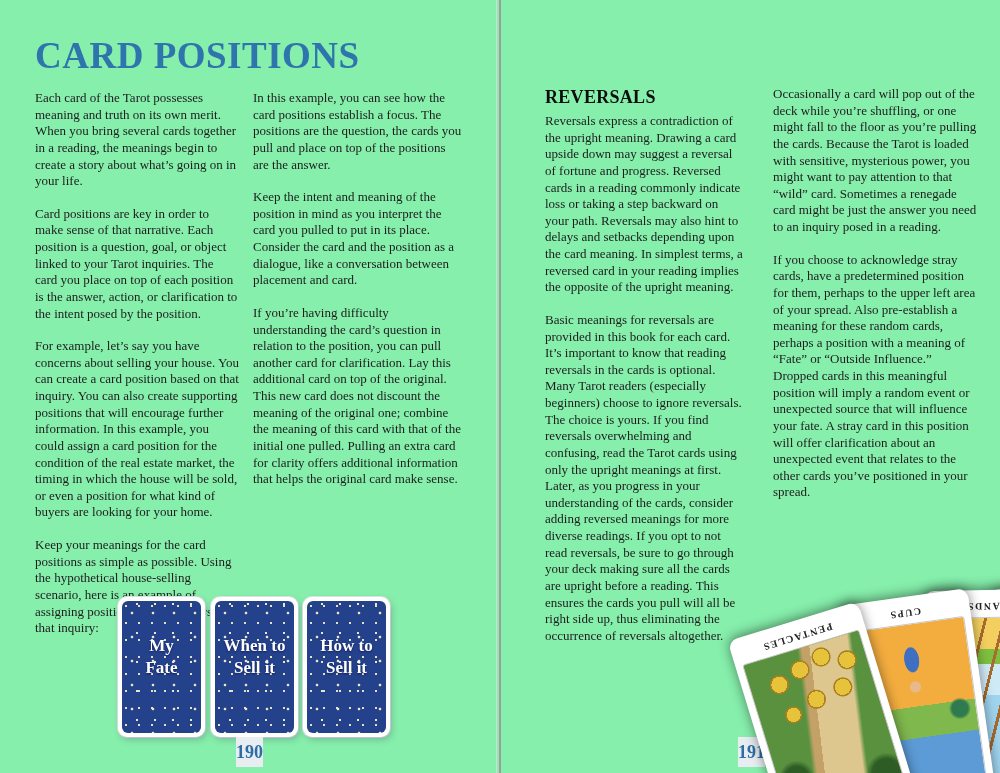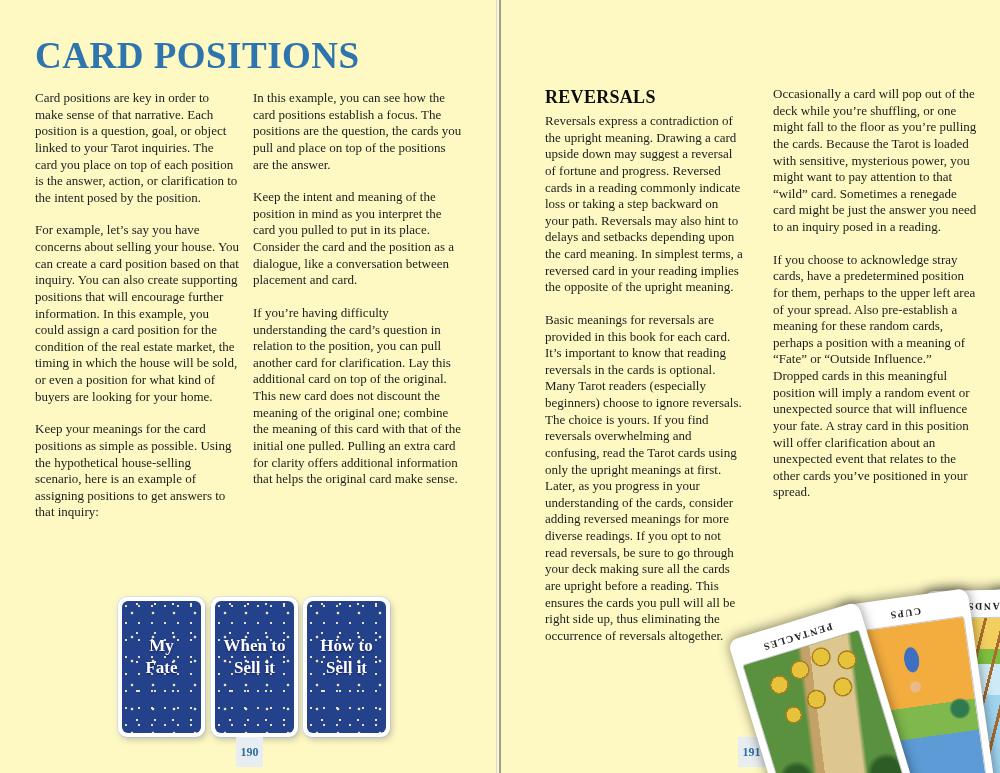--- a/index.html
+++ b/index.html
@@ -1,16 +1,16 @@
 <!DOCTYPE html>
 <html><head>
 <meta charset="utf-8">
 <style>
   html,body{margin:0;padding:0;background:#ffffff;}
-  #book{position:relative;width:1000px;height:773px;background:#fef9c3;overflow:hidden;
+  #book{position:relative;width:1000px;height:773px;background:#86efac;overflow:hidden;
         font-family:"Liberation Serif",serif;color:#1c1c1c;}
   
   .spine-light{position:absolute;left:496px;top:0;width:1px;height:773px;background:#d9d9d9;}
   .spine{position:absolute;left:499px;top:0;width:2px;height:773px;background:#9d9d9d;}
 
   
   .page{position:absolute;top:0;height:773px;}
   #page-left{left:0;width:497px;}
   #page-right{left:502px;width:498px;}
 
@@ -40,21 +40,21 @@
       radial-gradient(circle at 4px 5px, #e8dec0 .9px, transparent 1.4px),
       radial-gradient(circle at 15px 3px, #efe6c8 .8px, transparent 1.3px);
     background-size:21px 24px,13px 17px,18px 29px;position:relative;}
   .pos-card-label{position:absolute;top:26%;left:0;width:100%;text-align:center;
     color:#ffffff;font-weight:bold;font-size:17px;line-height:1.25;
     text-shadow:0 1px 2px rgba(0,0,40,.55);}
 
   
   .page-num{position:absolute;top:737px;left:236px;width:27px;height:30px;
     background:#e8edf2;display:flex;align-items:center;justify-content:center;
-    font-weight:bold;font-size:12px;color:#2e6da4;}
+    font-weight:bold;font-size:18px;color:#2e6da4;}
 
   
   #fan{position:absolute;left:0;top:0;width:498px;height:773px;overflow:hidden;pointer-events:none;}
   .fan-card{position:absolute;background:#fff;border-radius:10px;padding:7px;
     box-sizing:border-box;display:flex;flex-direction:column;
     box-shadow:0 2px 12px rgba(0,0,0,.45);}
   .fan-art{flex:1;border-radius:3px;border:1px solid #c8c8c8;}
   .fan-label{height:20px;display:flex;align-items:center;justify-content:center;
     font-size:10px;font-weight:bold;letter-spacing:1.5px;color:#222;}
   .fan-1{left:258px;top:616px;width:136px;height:242px;transform:rotate(163deg);z-index:4;}
@@ -94,20 +94,21 @@
 
 <div id="book">
   <div class="spine-light"></div>
   <div class="spine"></div>
 
   <div class="page" id="page-left">
     <div class="book-title">CARD POSITIONS</div>
 
     <div class="cols" id="left-cols">
       <div class="col col1">
+        <p>Each card of the Tarot possesses meaning and truth on its own merit. When you bring several cards together in a reading, the meanings begin to create a story about what’s going on in your life.</p>
         <p>Card positions are key in order to make sense of that narrative. Each position is a question, goal, or object linked to your Tarot inquiries. The card you place on top of each position is the answer, action, or clarification to the intent posed by the position.</p>
         <p>For example, let’s say you have concerns about selling your house. You can create a card position based on that inquiry. You can also create supporting positions that will encourage further information. In this example, you could assign a card position for the condition of the real estate market, the timing in which the house will be sold, or even a position for what kind of buyers are looking for your home.</p>
         <p>Keep your meanings for the card positions as simple as possible. Using the hypothetical house-selling scenario, here is an example of assigning positions to get answers to that inquiry:</p>
       </div>
       <div class="col col2">
         <p>In this example, you can see how the card positions establish a focus. The positions are the question, the cards you pull and place on top of the positions are the answer.</p>
         <p>Keep the intent and meaning of the position in mind as you interpret the card you pulled to put in its place. Consider the card and the position as a dialogue, like a conversation between placement and card.</p>
         <p>If you’re having difficulty understanding the card’s question in relation to the position, you can pull another card for clarification. Lay this additional card on top of the original. This new card does not discount the meaning of the original one; combine the meaning of this card with that of the initial one pulled. Pulling an extra card for clarity offers additional information that helps the original card make sense.</p>
       </div>
     </div>

